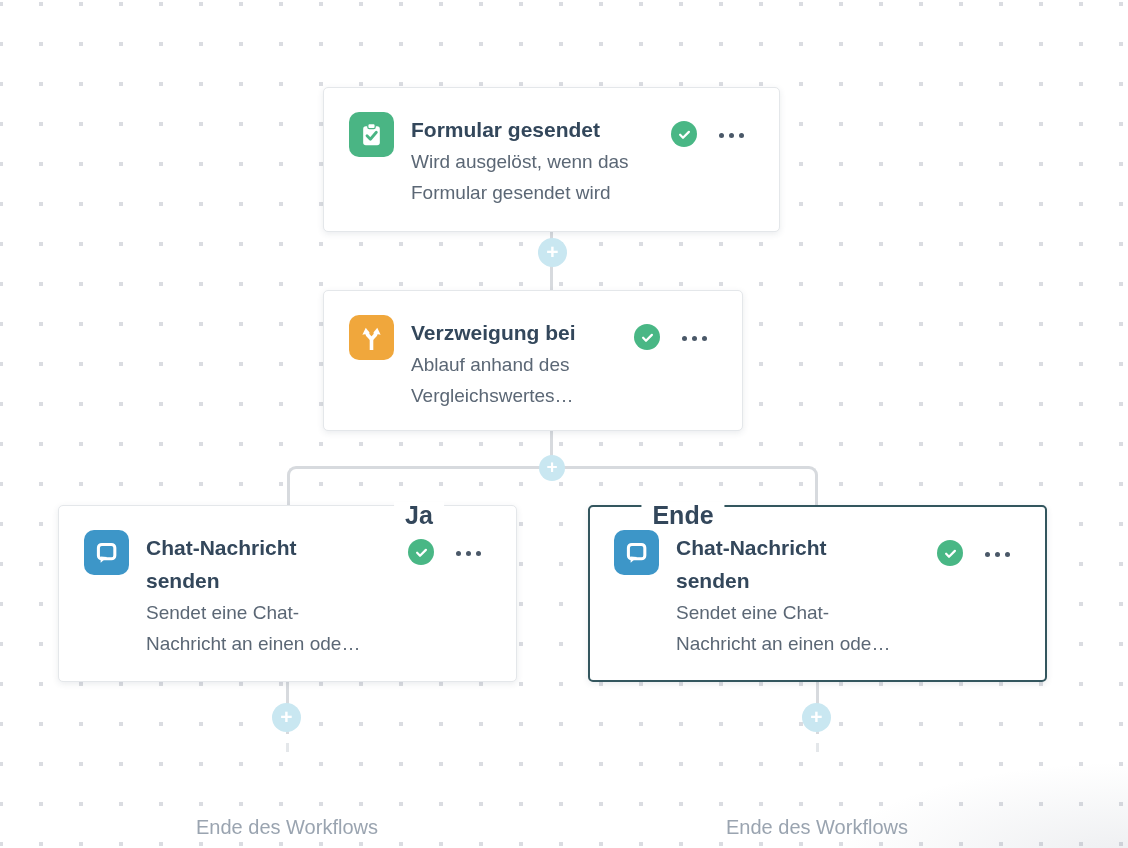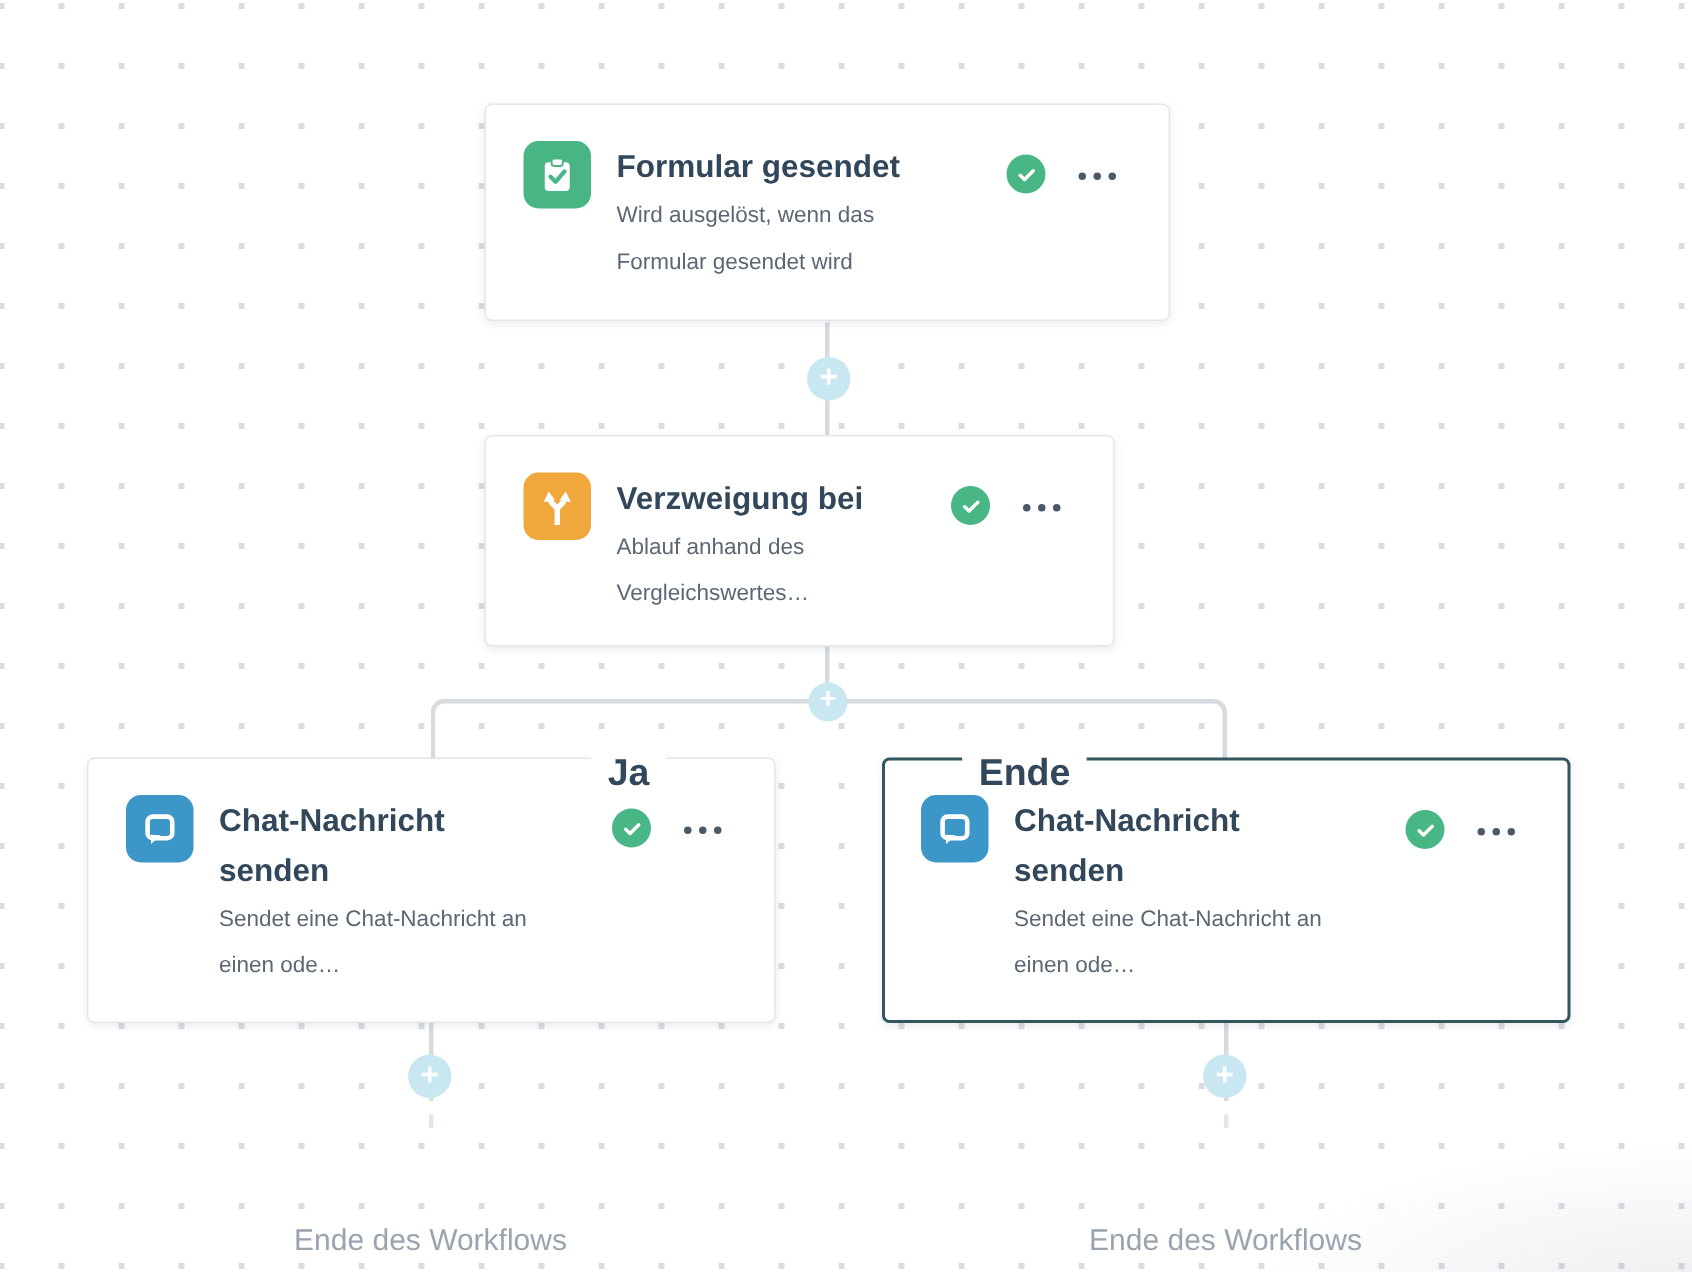--- a/index.html
+++ b/index.html
@@ -56,21 +56,21 @@
   }
   .node-icon.trigger{background:var(--trigger-icon-bg);}
   .node-icon.branch{background:var(--branch-icon-bg);}
   .node-icon.chat{background:var(--chat-icon-bg);}
   .node-text{padding-top:1px;}
   .node-title{
     font-size:21px;font-weight:700;color:var(--title-color);
     line-height:33px;max-width:225px;
   }
   .node-desc{
-    font-size:15px;font-weight:400;color:var(--desc-color);
+    font-size:19px;font-weight:400;color:var(--desc-color);
     line-height:31px;max-width:222px;
   }
   .status-badge{
     position:absolute;top:33px;right:82px;
     width:26px;height:26px;border-radius:50%;
     background:var(--status-green);
     display:flex;align-items:center;justify-content:center;
   }
   .menu{
     position:absolute;top:43px;right:33px;
@@ -111,21 +111,21 @@
 
   <div class="vline" style="left:550px;top:215px;height:76px;"></div>
   <div class="vline" style="left:550px;top:431px;height:38px;"></div>
   <div class="elbow left" style="left:287px;top:466px;width:265px;height:41px;"></div>
   <div class="elbow right" style="left:552px;top:466px;width:266px;height:41px;"></div>
   <div class="vline" style="left:286px;top:682px;height:52px;"></div>
   <div class="vstub" style="left:286px;top:743px;height:9px;"></div>
   <div class="vline" style="left:816px;top:682px;height:52px;"></div>
   <div class="vstub" style="left:816px;top:743px;height:9px;"></div>
 
-  <div class="card" style="left:323px;top:69px;width:457px;height:145px;">
+  <div class="card" style="left:323px;top:87px;width:457px;height:145px;">
     <div class="node-icon trigger">
       <svg width="27" height="27" viewBox="0 0 24 24">
         <rect x="4.6" y="4.6" width="14.8" height="17" rx="2.4" fill="#ffffff"></rect>
         <rect x="8.7" y="2.4" width="6.6" height="4.4" rx="1.4" fill="#ffffff" stroke="var(--trigger-icon-bg)" stroke-width="1.1"></rect>
         <path d="M8 13.2l3 3 5.3-6.2" fill="none" stroke="var(--trigger-icon-bg)" stroke-width="2.5" stroke-linecap="round" stroke-linejoin="round"></path>
       </svg>
     </div>
     <div class="node-text">
       <div class="node-title">Formular gesendet</div>
       <div class="node-desc">Wird ausgelöst, wenn das Formular gesendet wird</div>

